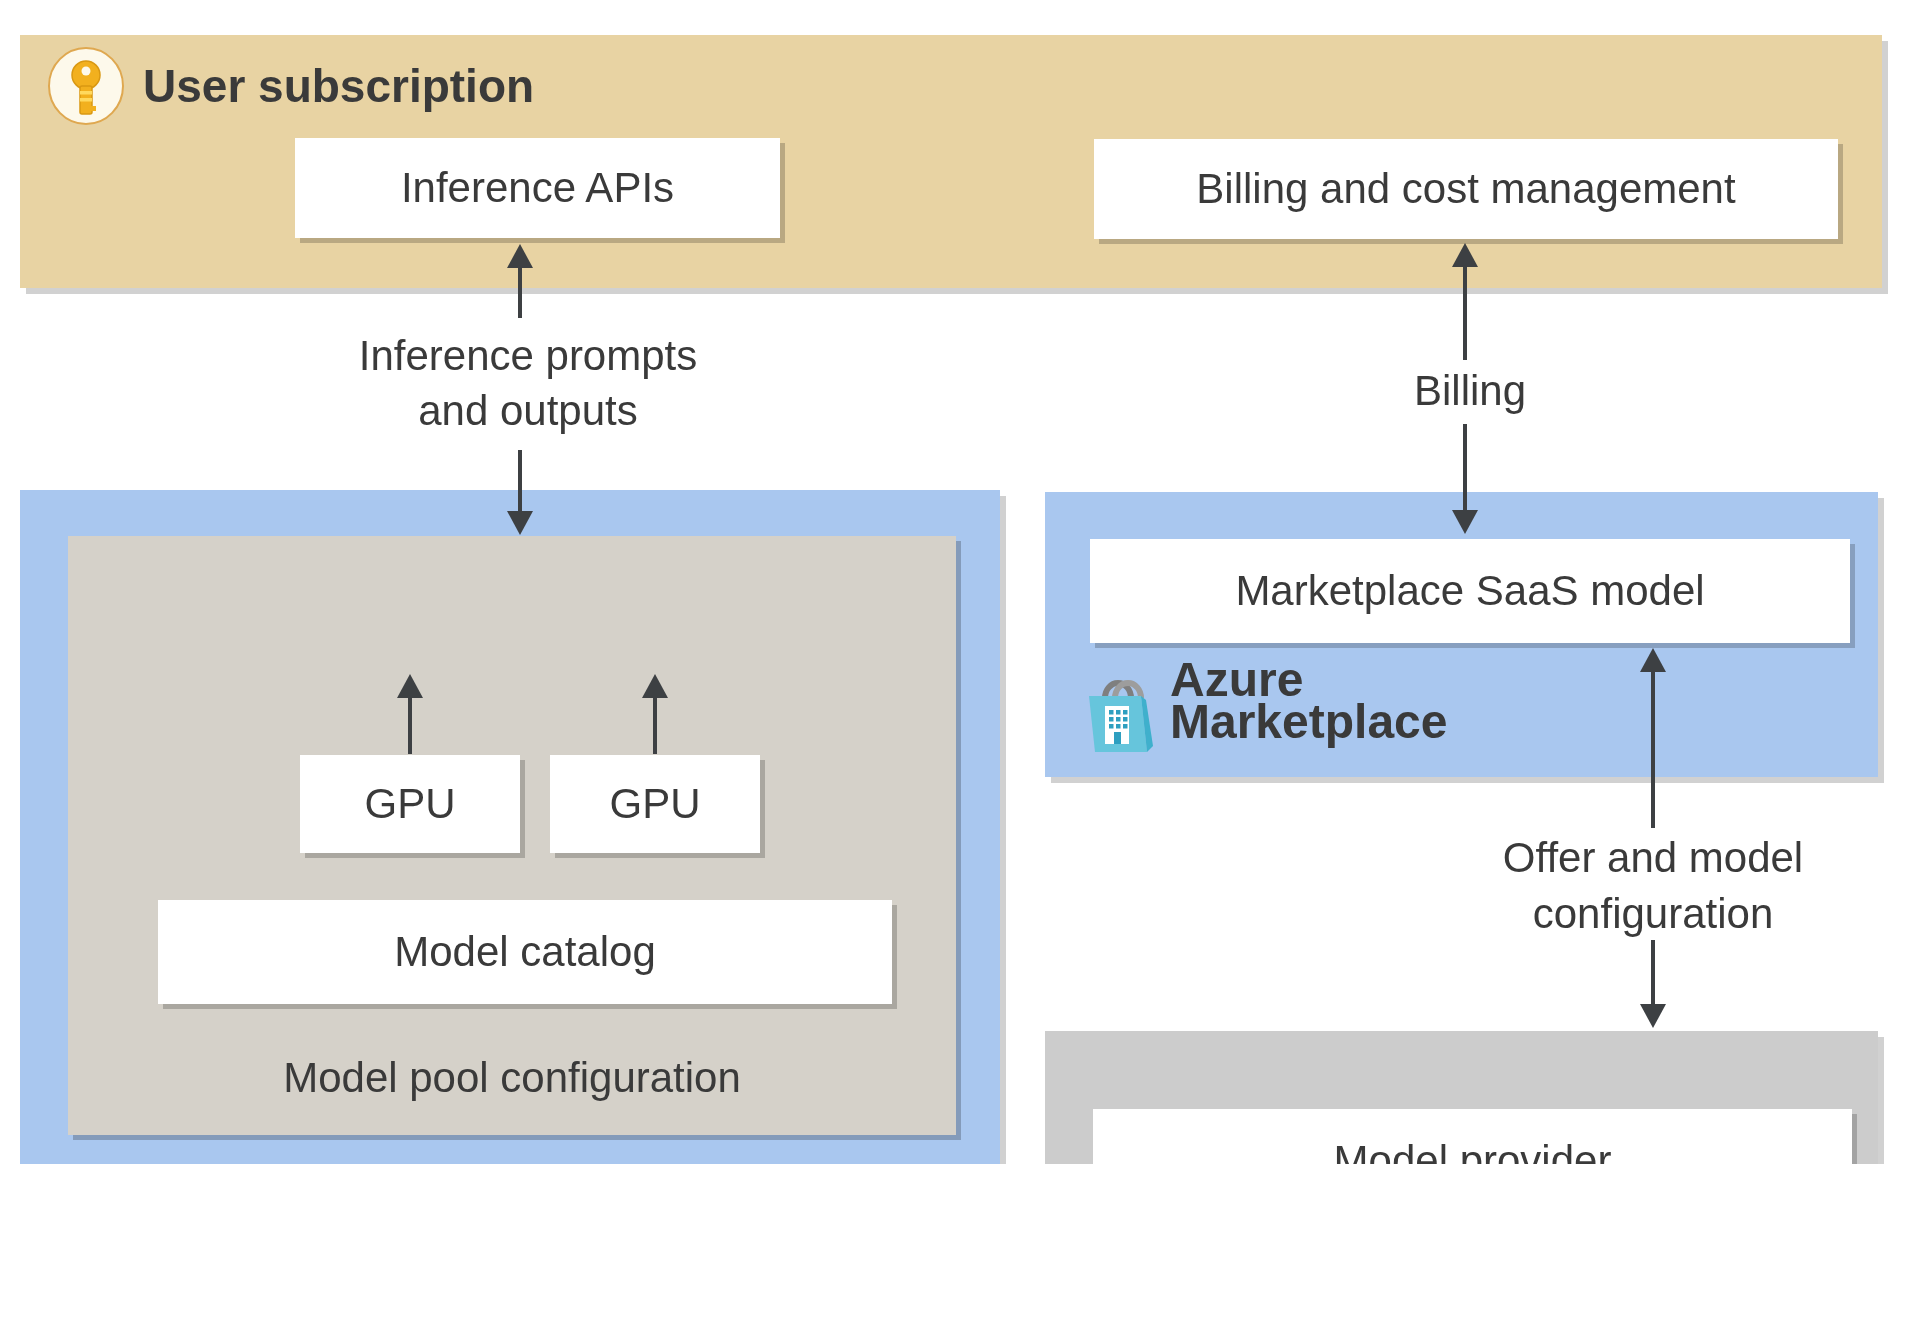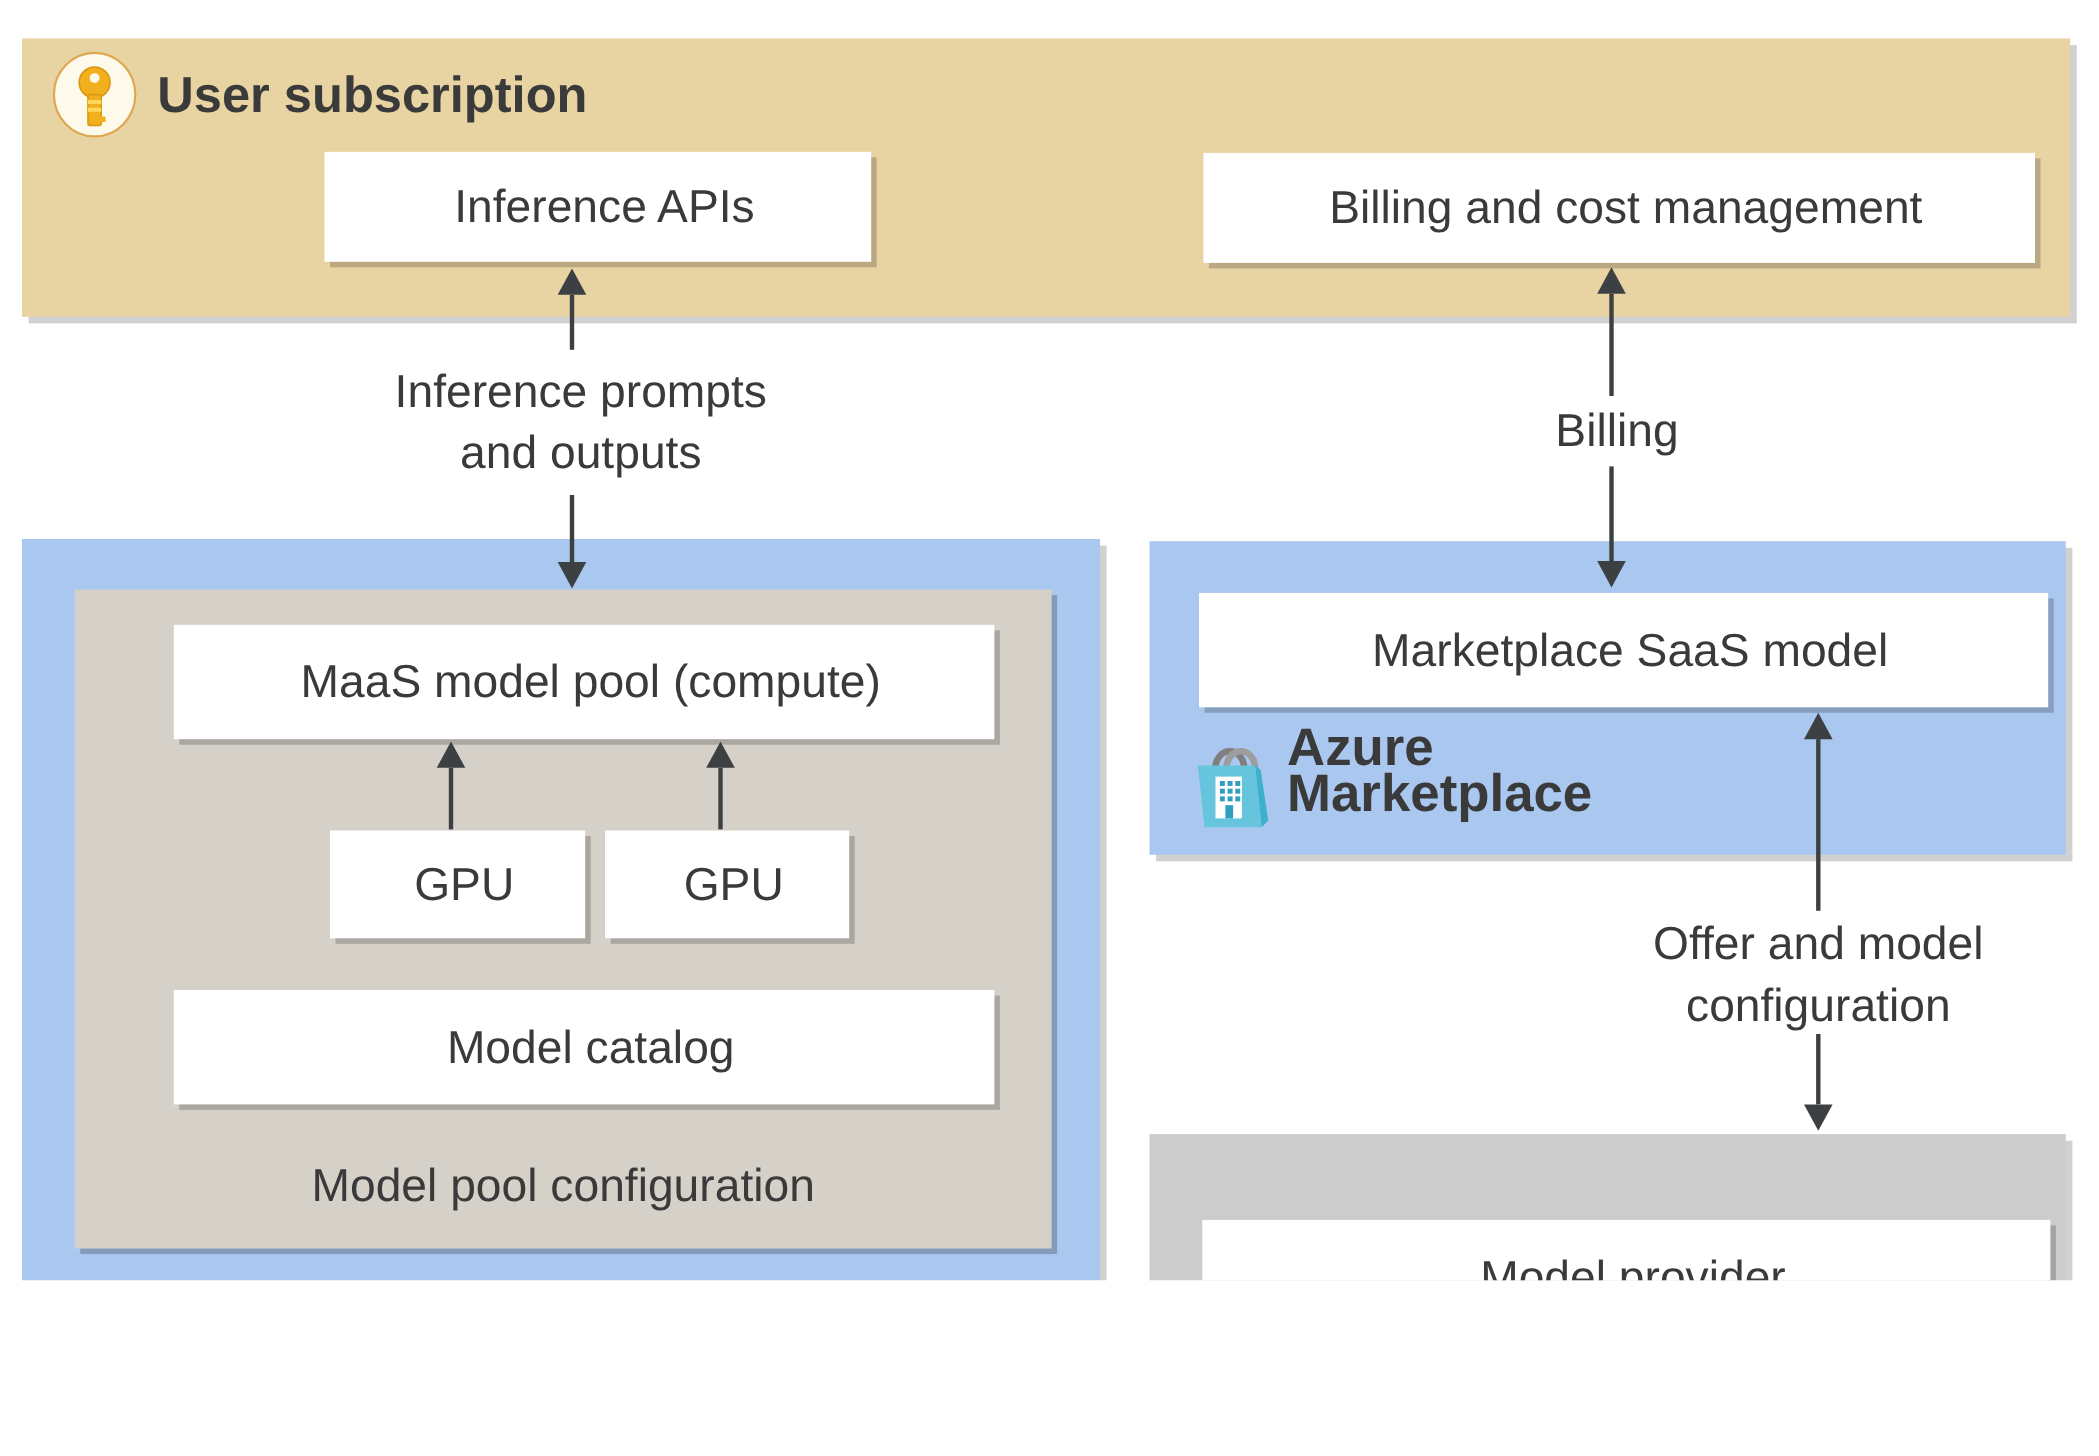--- a/index.html
+++ b/index.html
@@ -10,21 +10,21 @@
   }
   .panel{position:absolute; box-shadow:6px 6px 0 rgba(0,0,0,0.18);}
   .band{background:var(--band);}
   .blue{background:var(--panel-blue);}
   .warmgray{background:var(--panel-warm-gray); box-shadow:5px 5px 0 rgba(0,0,0,0.22);}
   .neutralgray{background:var(--panel-gray);}
   .wbox{
     position:absolute; background:var(--box);
     box-shadow:5px 5px 0 rgba(0,0,0,0.20);
     display:flex; align-items:center; justify-content:center;
-    font-size:42px; color:var(--text); white-space:nowrap;padding-left:12px;
+    font-size:42px; color:var(--text); white-space:nowrap;
   }
   .heading{position:absolute; font-weight:bold; color:var(--text); white-space:nowrap;}
   .h-sub{left:143px; top:58px; font-size:46px; line-height:56px;}
   .h-aml{left:213px; top:1199px; font-size:42px; line-height:52px;}
   .h-mkt{left:1170px; top:659px; font-size:48px; line-height:42px;}
   .lbl{position:absolute; font-size:42px; line-height:55px; text-align:center; color:var(--text);}
   .arr{position:absolute; width:26px; display:flex; flex-direction:column; align-items:center;}
   .arr .line{width:4px; background:var(--ink); flex:1;}
   .arr .head-up{width:0; height:0; border-left:13px solid transparent; border-right:13px solid transparent; border-bottom:24px solid var(--ink);}
   .arr .head-down{width:0; height:0; border-left:13px solid transparent; border-right:13px solid transparent; border-top:24px solid var(--ink);}
@@ -87,21 +87,20 @@
   </span>
   <div class="heading h-mkt">
     <div>Azure</div>
     <div>Marketplace</div>
   </div>
 
   <div class="wbox" style="left:295px; top:138px; width:485px; height:100px;">Inference APIs</div>
 
   <div class="wbox" style="left:1094px; top:139px; width:744px; height:100px;">Billing and cost management</div>
 
-  <div class="wbox" style="left:158px; top:568px; width:734px; height:104px;">MaaS model pool (compute)</div>
 
   <div class="wbox" style="left:300px; top:755px; width:220px; height:98px;">GPU</div>
 
   <div class="wbox" style="left:550px; top:755px; width:210px; height:98px;">GPU</div>
 
   <div class="wbox" style="left:158px; top:900px; width:734px; height:104px;">Model catalog</div>
 
   <div class="wbox" style="left:1090px; top:539px; width:760px; height:104px;">Marketplace SaaS model</div>
 
   <div class="wbox" style="left:1093px; top:1085px; width:759px; height:103px;margin-top:24px;">Model provider</div>

